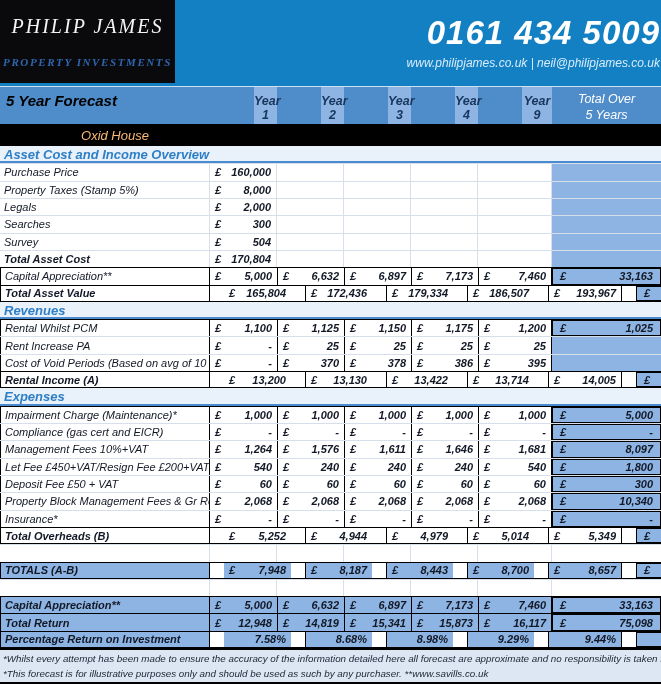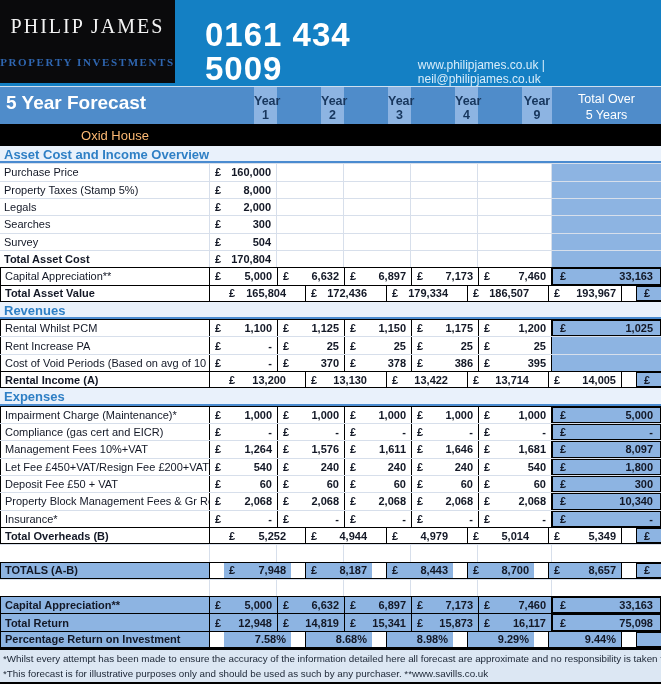--- a/index.html
+++ b/index.html
@@ -8,41 +8,41 @@
     --light-blue:#8db4e2;
     --pale:#e9f1fb;
     --foot-bg:#dce7f3;
     --navy:#17365d;
     --grid:#d7dfeb;
     --ink:#131826;
   }
   *{box-sizing:border-box;margin:0;padding:0;}
   html,body{width:661px;height:684px;overflow:hidden;background:#fff;
     font-family:"Liberation Sans","DejaVu Sans",sans-serif;}
-  .page{width:661px;height:684px;display:flex;flex-direction:column;}
+  .page{width:661px;height:684px;display:flex;flex-direction:column;font-style:italic;}
 
   
   .banner{height:86px;background:var(--brand-blue);display:flex;flex:none;}
   .logo{width:175px;height:83px;background:#0a0a0c;display:flex;flex-direction:column;
     align-items:center;justify-content:center;flex:none;}
   .logo-line1{color:#f4f4f4;font-family:"Liberation Serif","DejaVu Serif",serif;
     font-size:20px;letter-spacing:2px;font-weight:400;}
   .logo-line2{color:#2f66b0;font-family:"Liberation Serif","DejaVu Serif",serif;
     font-size:11px;letter-spacing:1.6px;margin-top:18px;font-weight:700;}
-  .banner-right{flex:1;display:flex;flex-direction:row;align-items:flex-end;
-    justify-content:center;padding-right:12px;margin-left:30px;}
+  .banner-right{flex:1;display:flex;flex-direction:column;align-items:flex-end;
+    justify-content:center;padding-right:1px;margin-left:30px;}
   .phone{color:#fff;font-size:33px;font-weight:700;line-height:34px;letter-spacing:1px;}
   .contacts{color:#d8ecfa;font-size:12px;margin-top:6px;}
 
   
   .cols{display:grid;grid-template-columns:210px 67px 67px 67px 67px 74px 109px;}
 
   
   .forecast{height:38px;flex:none;background:var(--mid-blue);border-top:1px solid #cfe0f0;}
-  .f-title{grid-column:1;color:#ffffff;font-weight:700;font-size:19px;padding:5px 0 0 6px;}
+  .f-title{grid-column:1;color:#000000;font-weight:700;font-size:15px;padding:5px 0 0 6px;}
   .f-year{background:var(--light-blue);color:var(--navy);font-weight:700;font-size:12.5px;
     text-align:center;padding-top:7px;margin-left:44px;}
   .f-total{background:var(--mid-blue);color:#fff;font-size:12.5px;text-align:center;
     padding-top:4px;line-height:16px;}
 
   
   .propbar{height:22px;background:#000;flex:none;display:flex;align-items:center;}
   .propname{width:230px;text-align:center;color:#fdba74;font-size:13px;}
 
   

